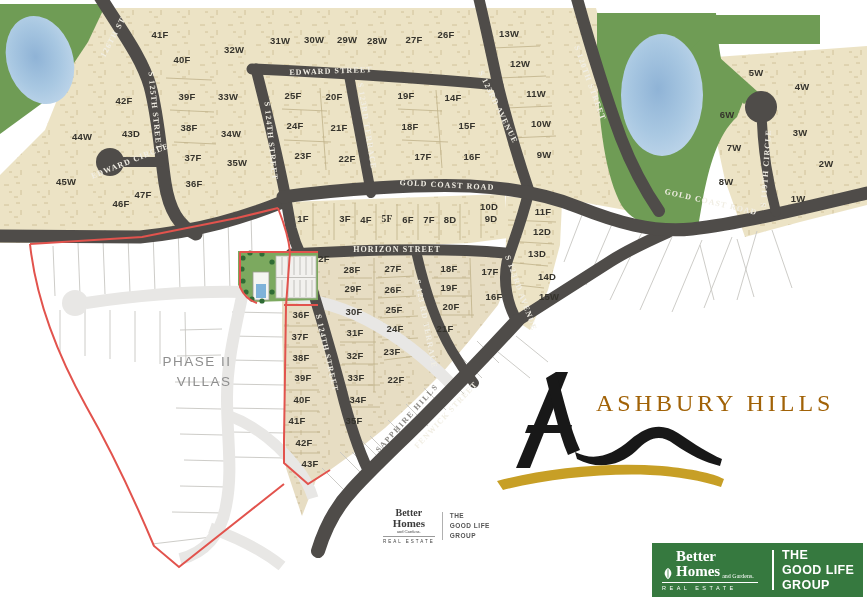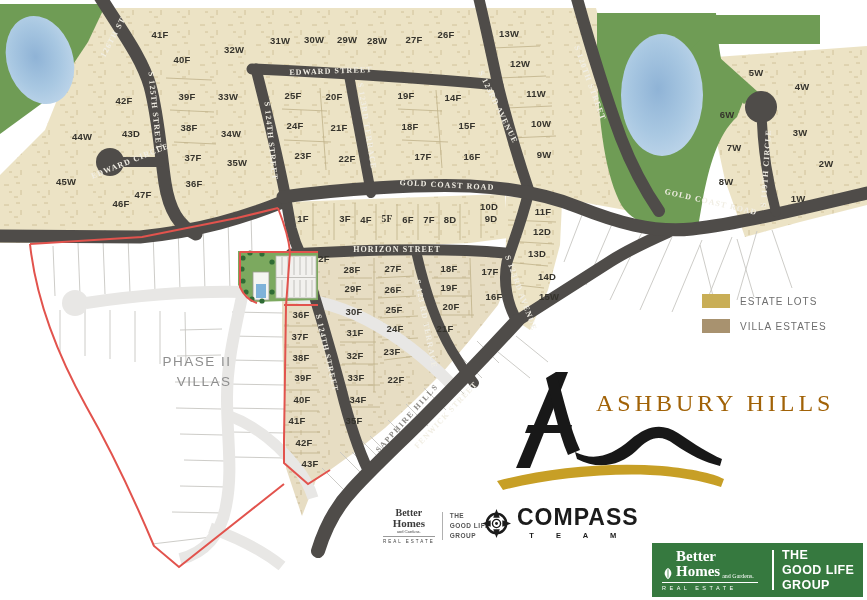--- a/index.html
+++ b/index.html
@@ -289,65 +289,38 @@
       <span class="street-label" style="left: 521px; top: 292px; transform: translate(-50%, -50%) rotate(70deg);">S 123RD AVENUE</span>
       <span class="street-label" style="left: 446px; top: 414px; transform: translate(-50%, -50%) rotate(-47deg);">FENWICK STREET</span>
       <span class="street-label dark" style="left: 407px; top: 417px; transform: translate(-50%, -50%) rotate(-48deg);">SAPPHIRE HILLS</span>
     </div>
 
   <div class="phase2">
     <div>PHASE II</div>
     <div>VILLAS</div>
   </div>
 
-  <div class="legend">
-    <div class="row">
-      <div class="swatch" style="background: rgb(201, 174, 86);"></div>
-      <div class="lab">ESTATE LOTS</div>
-    </div>
-    <div class="row">
-      <div class="swatch" style="background: rgb(168, 146, 111);"></div>
-      <div class="lab">VILLA ESTATES</div>
-    </div>
-  </div>
 
   <div class="ashbury-title">ASHBURY HILLS</div>
 
   <div class="bhg-small">
     <div class="c1">
       <div class="b1">Better</div>
       <div class="b2">Homes</div>
       <div class="b3">and Gardens.</div>
       <div class="b4">REAL ESTATE</div>
     </div>
     <div class="div"></div>
     <div class="c2">
       <div>THE</div>
       <div>GOOD LIFE</div>
       <div>GROUP</div>
     </div>
   </div>
 
-  <div class="compass">
-    <svg width="31" height="31" viewBox="-16 -16 32 32">
-      <circle r="10" fill="none" stroke="#1b1b1b" stroke-width="2.6"></circle>
-      <g fill="#1b1b1b">
-        <polygon points="0,-15 3.4,-6 -3.4,-6"></polygon>
-        <polygon points="0,15 3.4,6 -3.4,6"></polygon>
-        <polygon points="-15,0 -6,3.4 -6,-3.4"></polygon>
-        <polygon points="15,0 6,3.4 6,-3.4"></polygon>
-      </g>
-      <circle r="4.2" fill="#fff" stroke="#1b1b1b" stroke-width="1.4"></circle>
-      <circle r="1.5" fill="#1b1b1b"></circle>
-    </svg>
-    <div class="txt">
-      <div class="nm">COMPASS</div>
-      <div class="tm">T E A M</div>
-    </div>
-  </div>
 
   <div class="footer-banner" style="background: rgb(54, 121, 63);">
     <div class="brand">
       <div class="r1">Better</div>
       <div class="r2">
         <svg width="12" height="13" viewBox="0 0 16 17">
           <path d="M8,1 C2.5,4.5 1.5,10.5 8,16 C14.5,10.5 13.5,4.5 8,1 Z" fill="#fff"></path>
           <path d="M8,3 L8,14" stroke="#36793f" stroke-width="1.1"></path>
         </svg>
         <span class="homes">Homes</span>

